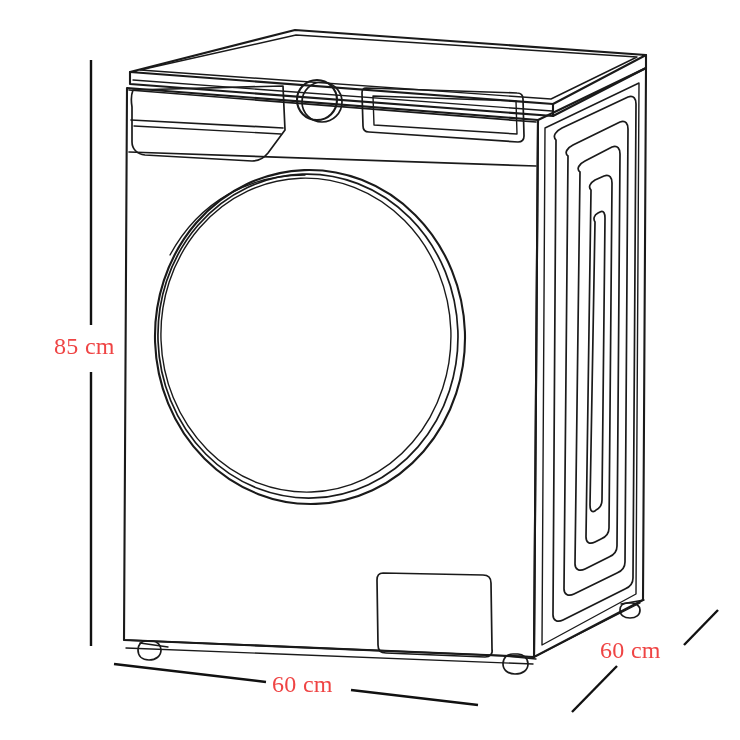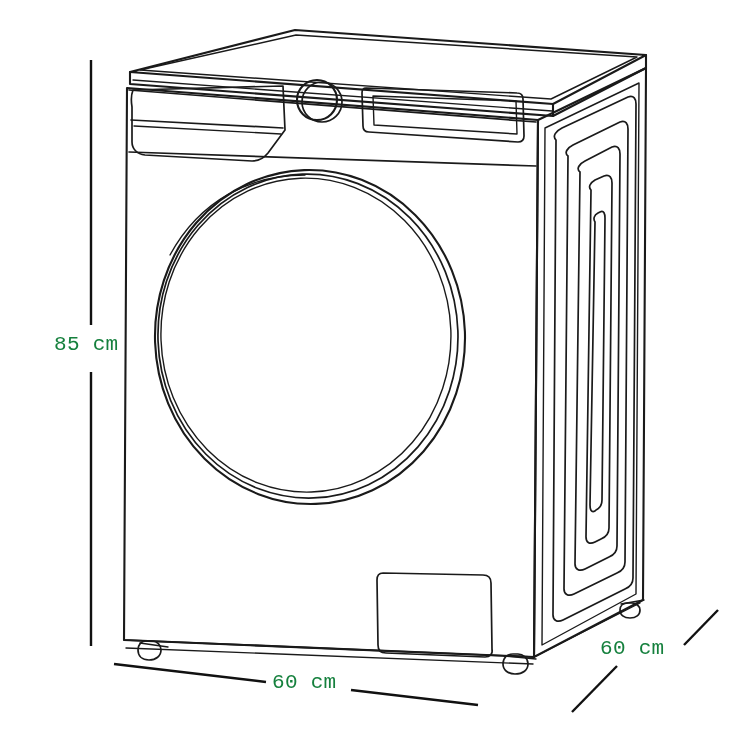--- a/index.html
+++ b/index.html
@@ -36,23 +36,23 @@
   .t2 { stroke-width: 1.7; }
   .t3 { stroke-width: 1.4; }
   .dim-line {
     fill: none;
     stroke: #111111;
     stroke-width: 2.4;
     stroke-linecap: butt;
   }
   .dim-label {
     position: absolute;
-    font-family: Liberation Mono, monospace;
-    font-size: 21px;
-    color: #15803d;
+    font-family: Liberation Serif, serif;
+    font-size: 24px;
+    color: #ef4444;
     white-space: nowrap;
     letter-spacing: 0.3px;
   }
   #label-height {
     left: 54px;
     top: 333px;
   }
   #label-width {
     left: 272px;
     top: 671px;

